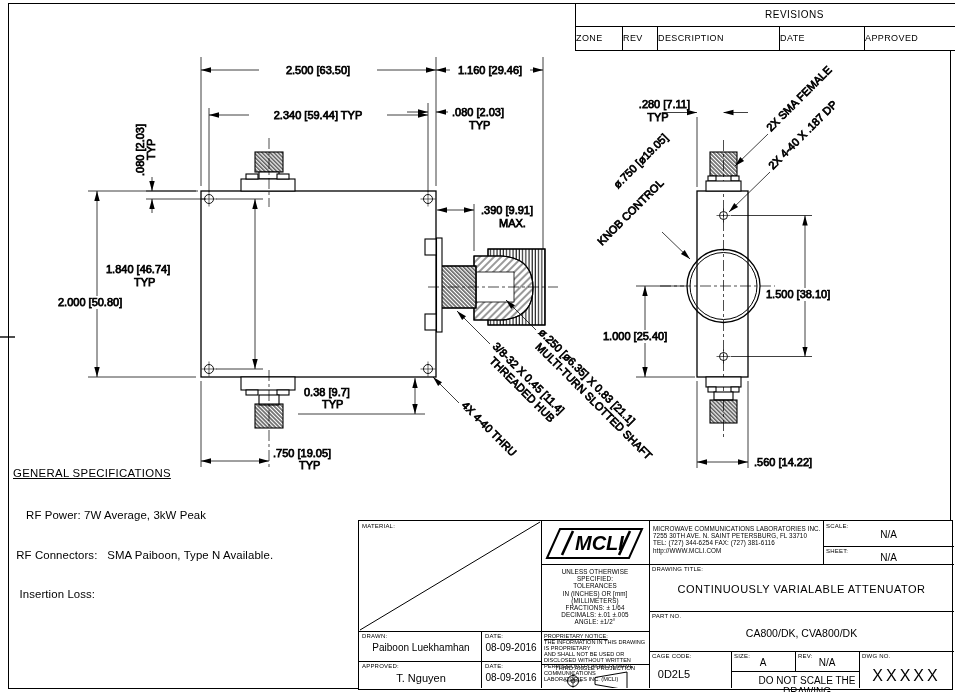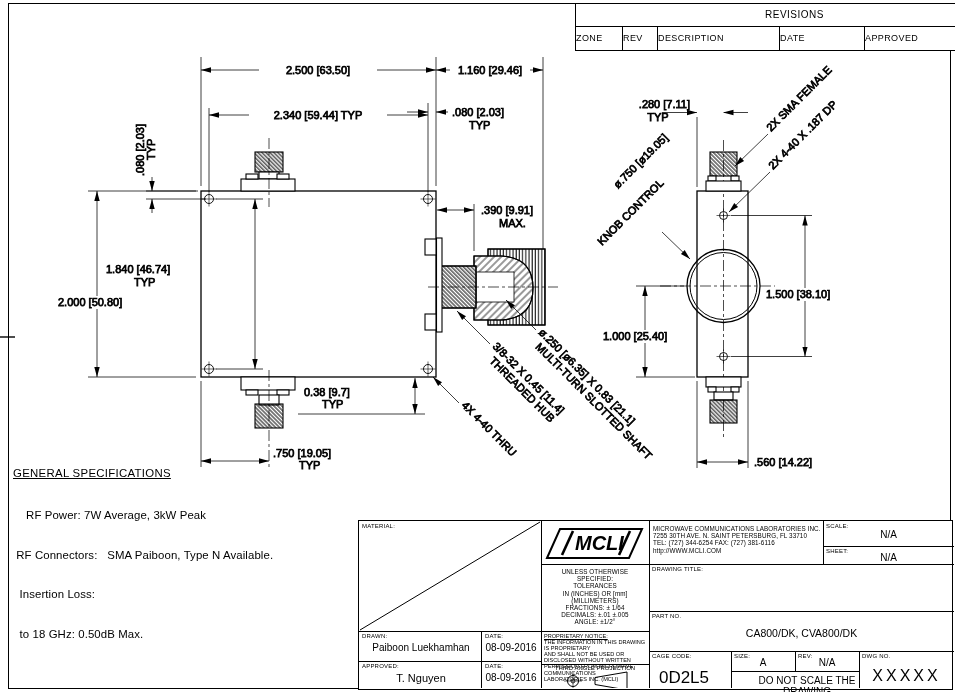--- a/index.html
+++ b/index.html
@@ -263,21 +263,20 @@
     <div class="rt-cell" style="width:85px">DATE</div>
     <div class="rt-cell" style="flex:1">APPROVED</div>
   </div>
 </div>
 
 <div class="abs" id="specs">
   <div class="sp-title">GENERAL SPECIFICATIONS</div>
   <div>    RF Power: 7W Average, 3kW Peak</div>
   <div> RF Connectors:   SMA Paiboon, Type N Available.</div>
   <div>  Insertion Loss:</div>
-  <div>  to 18 GHz: 0.50dB Max.</div>
   
   
   
   
   
   
   
   
   
   
@@ -351,24 +350,25 @@
     <div>MICROWAVE COMMUNICATIONS LABORATORIES INC.</div>
     <div>7255 30TH AVE. N. SAINT PETERSBURG, FL 33710</div>
     <div>TEL: (727) 344-6254   FAX: (727) 381-6116</div>
     <div>http://WWW.MCLI.COM</div>
   </div>
   <div class="tb-lab" style="left:467px;top:2px;">SCALE:</div>
   <div class="tb-val ctr" style="left:464px;top:8px;width:131px;font-size:10px;">N/A</div>
   <div class="tb-lab" style="left:467px;top:27px;">SHEET:</div>
   <div class="tb-val ctr" style="left:464px;top:31px;width:131px;font-size:10px;">N/A</div>
   <div class="tb-lab" style="left:293px;top:45px;">DRAWING TITLE:</div>
+  <div class="tb-val ctr" style="left:290px;top:62px;width:305px;font-size:11px;letter-spacing:.5px;">CONTINUOUSLY VARIALABLE ATTENUATOR</div>
   <div class="tb-lab" style="left:293px;top:92px;">PART NO.</div>
   <div class="tb-val ctr" style="left:290px;top:106px;width:305px;font-size:10.5px;">CA800/DK, CVA800/DK</div>
   <div class="tb-lab" style="left:293px;top:132px;">CAGE CODE:</div>
-  <div class="tb-val ctr" style="left:284px;top:147px;width:82px;font-size:17px;">0D2L5</div>
+  <div class="tb-val ctr" style="left:274px;top:147px;width:82px;font-size:11px;">0D2L5</div>
   <div class="tb-lab" style="left:375px;top:132px;">SIZE:</div>
   <div class="tb-val ctr" style="left:372px;top:136px;width:64px;font-size:10px;">A</div>
   <div class="tb-lab" style="left:439px;top:132px;">REV:</div>
   <div class="tb-val ctr" style="left:436px;top:136px;width:64px;font-size:10px;">N/A</div>
   <div class="tb-val ctr" style="left:384px;top:154px;width:128px;font-size:10px;">DO NOT SCALE THE DRAWING</div>
   <div class="tb-lab" style="left:503px;top:132px;">DWG NO.</div>
   <div class="tb-val ctr" style="left:500px;top:146px;width:95px;font-size:16px;letter-spacing:3px;">XXXXX</div>
 </div>
 
 </body></html>

